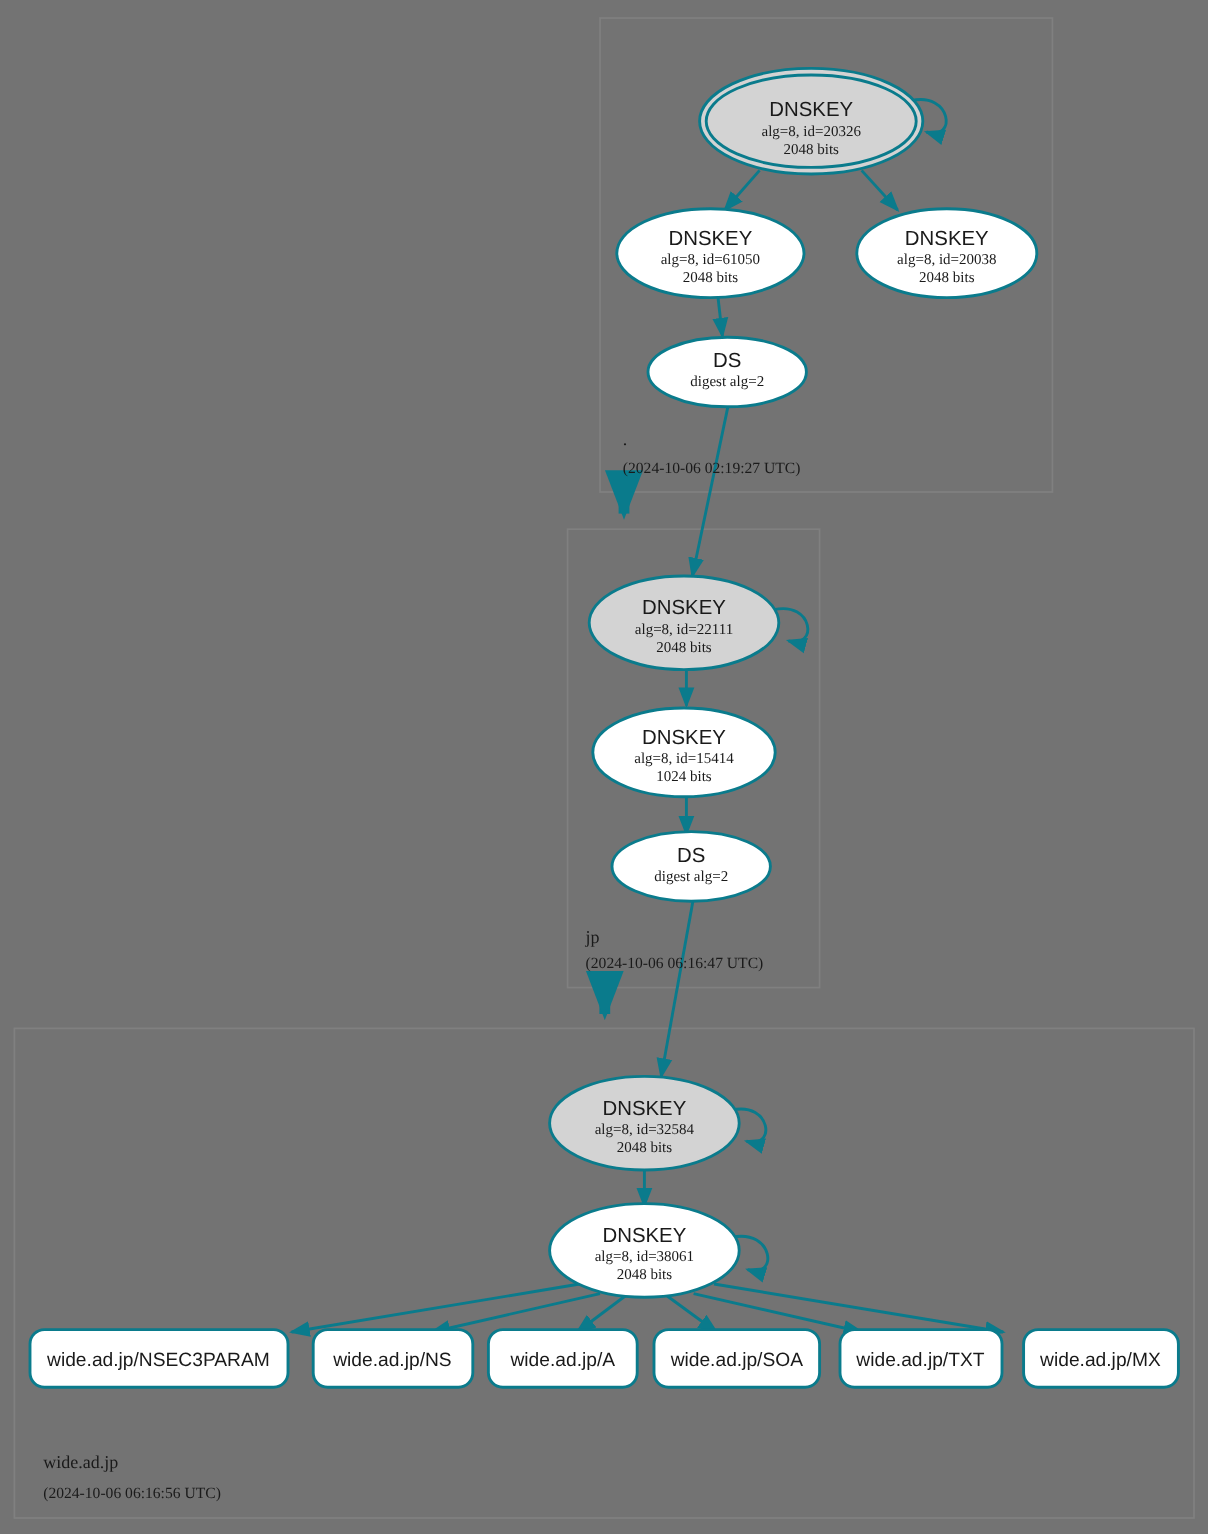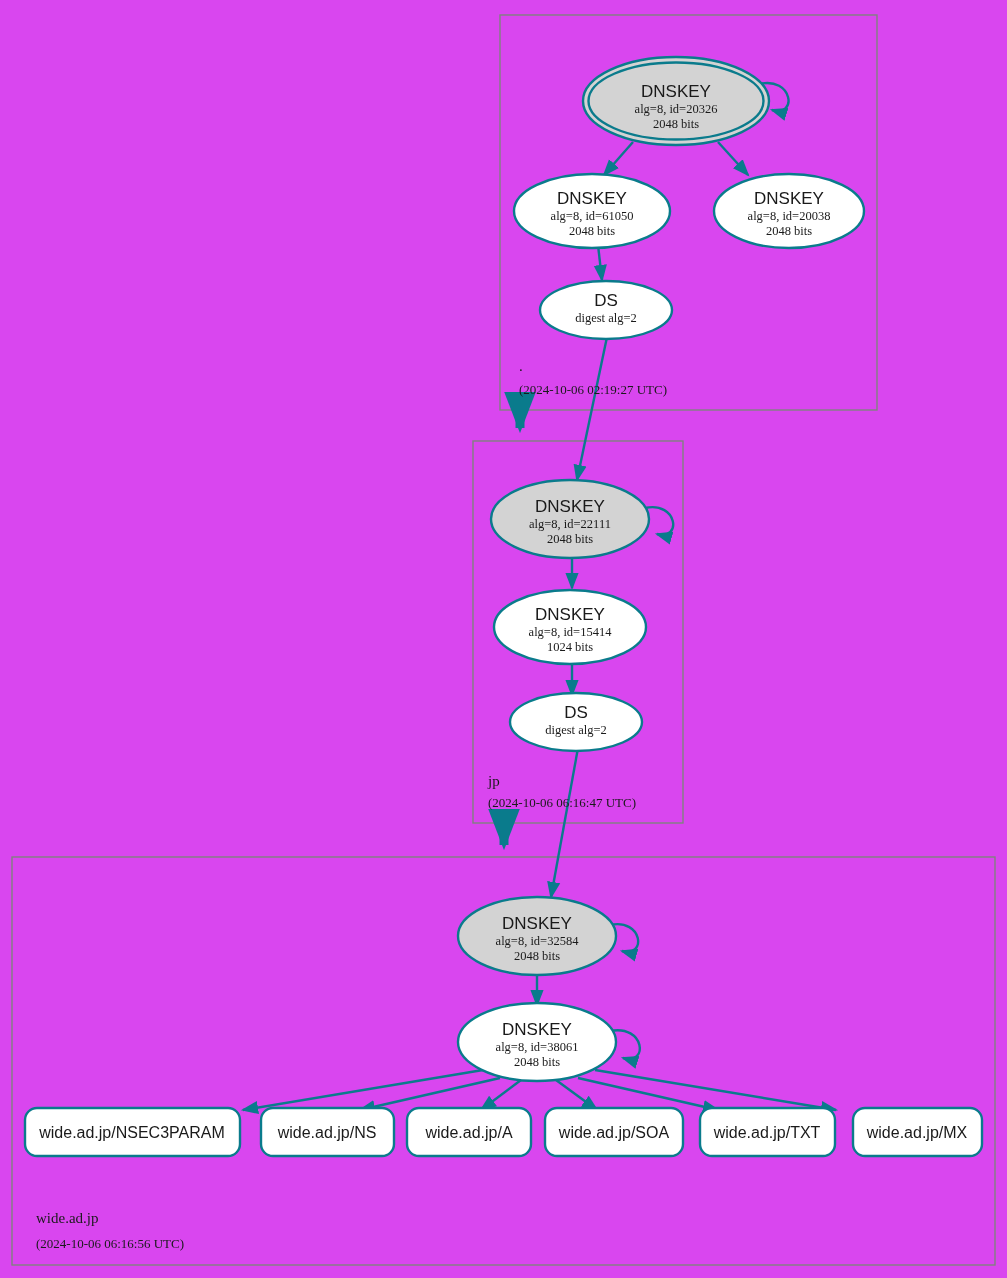--- a/index.html
+++ b/index.html
@@ -1,16 +1,16 @@
 <!DOCTYPE html>
 <html><head>
 <meta charset="utf-8">
 <style>
   html,body{margin:0;padding:0;background:#ffffff;}
-  #stage{position:relative;width:1007px;height:1278px;background:#d946ef;
+  #stage{position:relative;width:1007px;height:1278px;background:#737373;
          font-family:"Liberation Sans", sans-serif;overflow:hidden;}
   svg.layer{position:absolute;left:0;top:0;width:1007px;height:1278px;}
   .zone-rect{fill:none;stroke:#808080;stroke-width:1.4;}
   .edge{stroke:#0a7b8c;stroke-width:2.6;fill:none;}
   .edge-thin{stroke:#0a7b8c;stroke-width:2.4;fill:none;}
   .arrowfill{fill:#0a7b8c;}
   .node-ell{stroke:#0a7b8c;stroke-width:2.4;}
   .fill-gray{fill:#d3d3d3;}
   .fill-white{fill:#ffffff;}
   .rrset-box{fill:#ffffff;stroke:#0a7b8c;stroke-width:2.4;}

